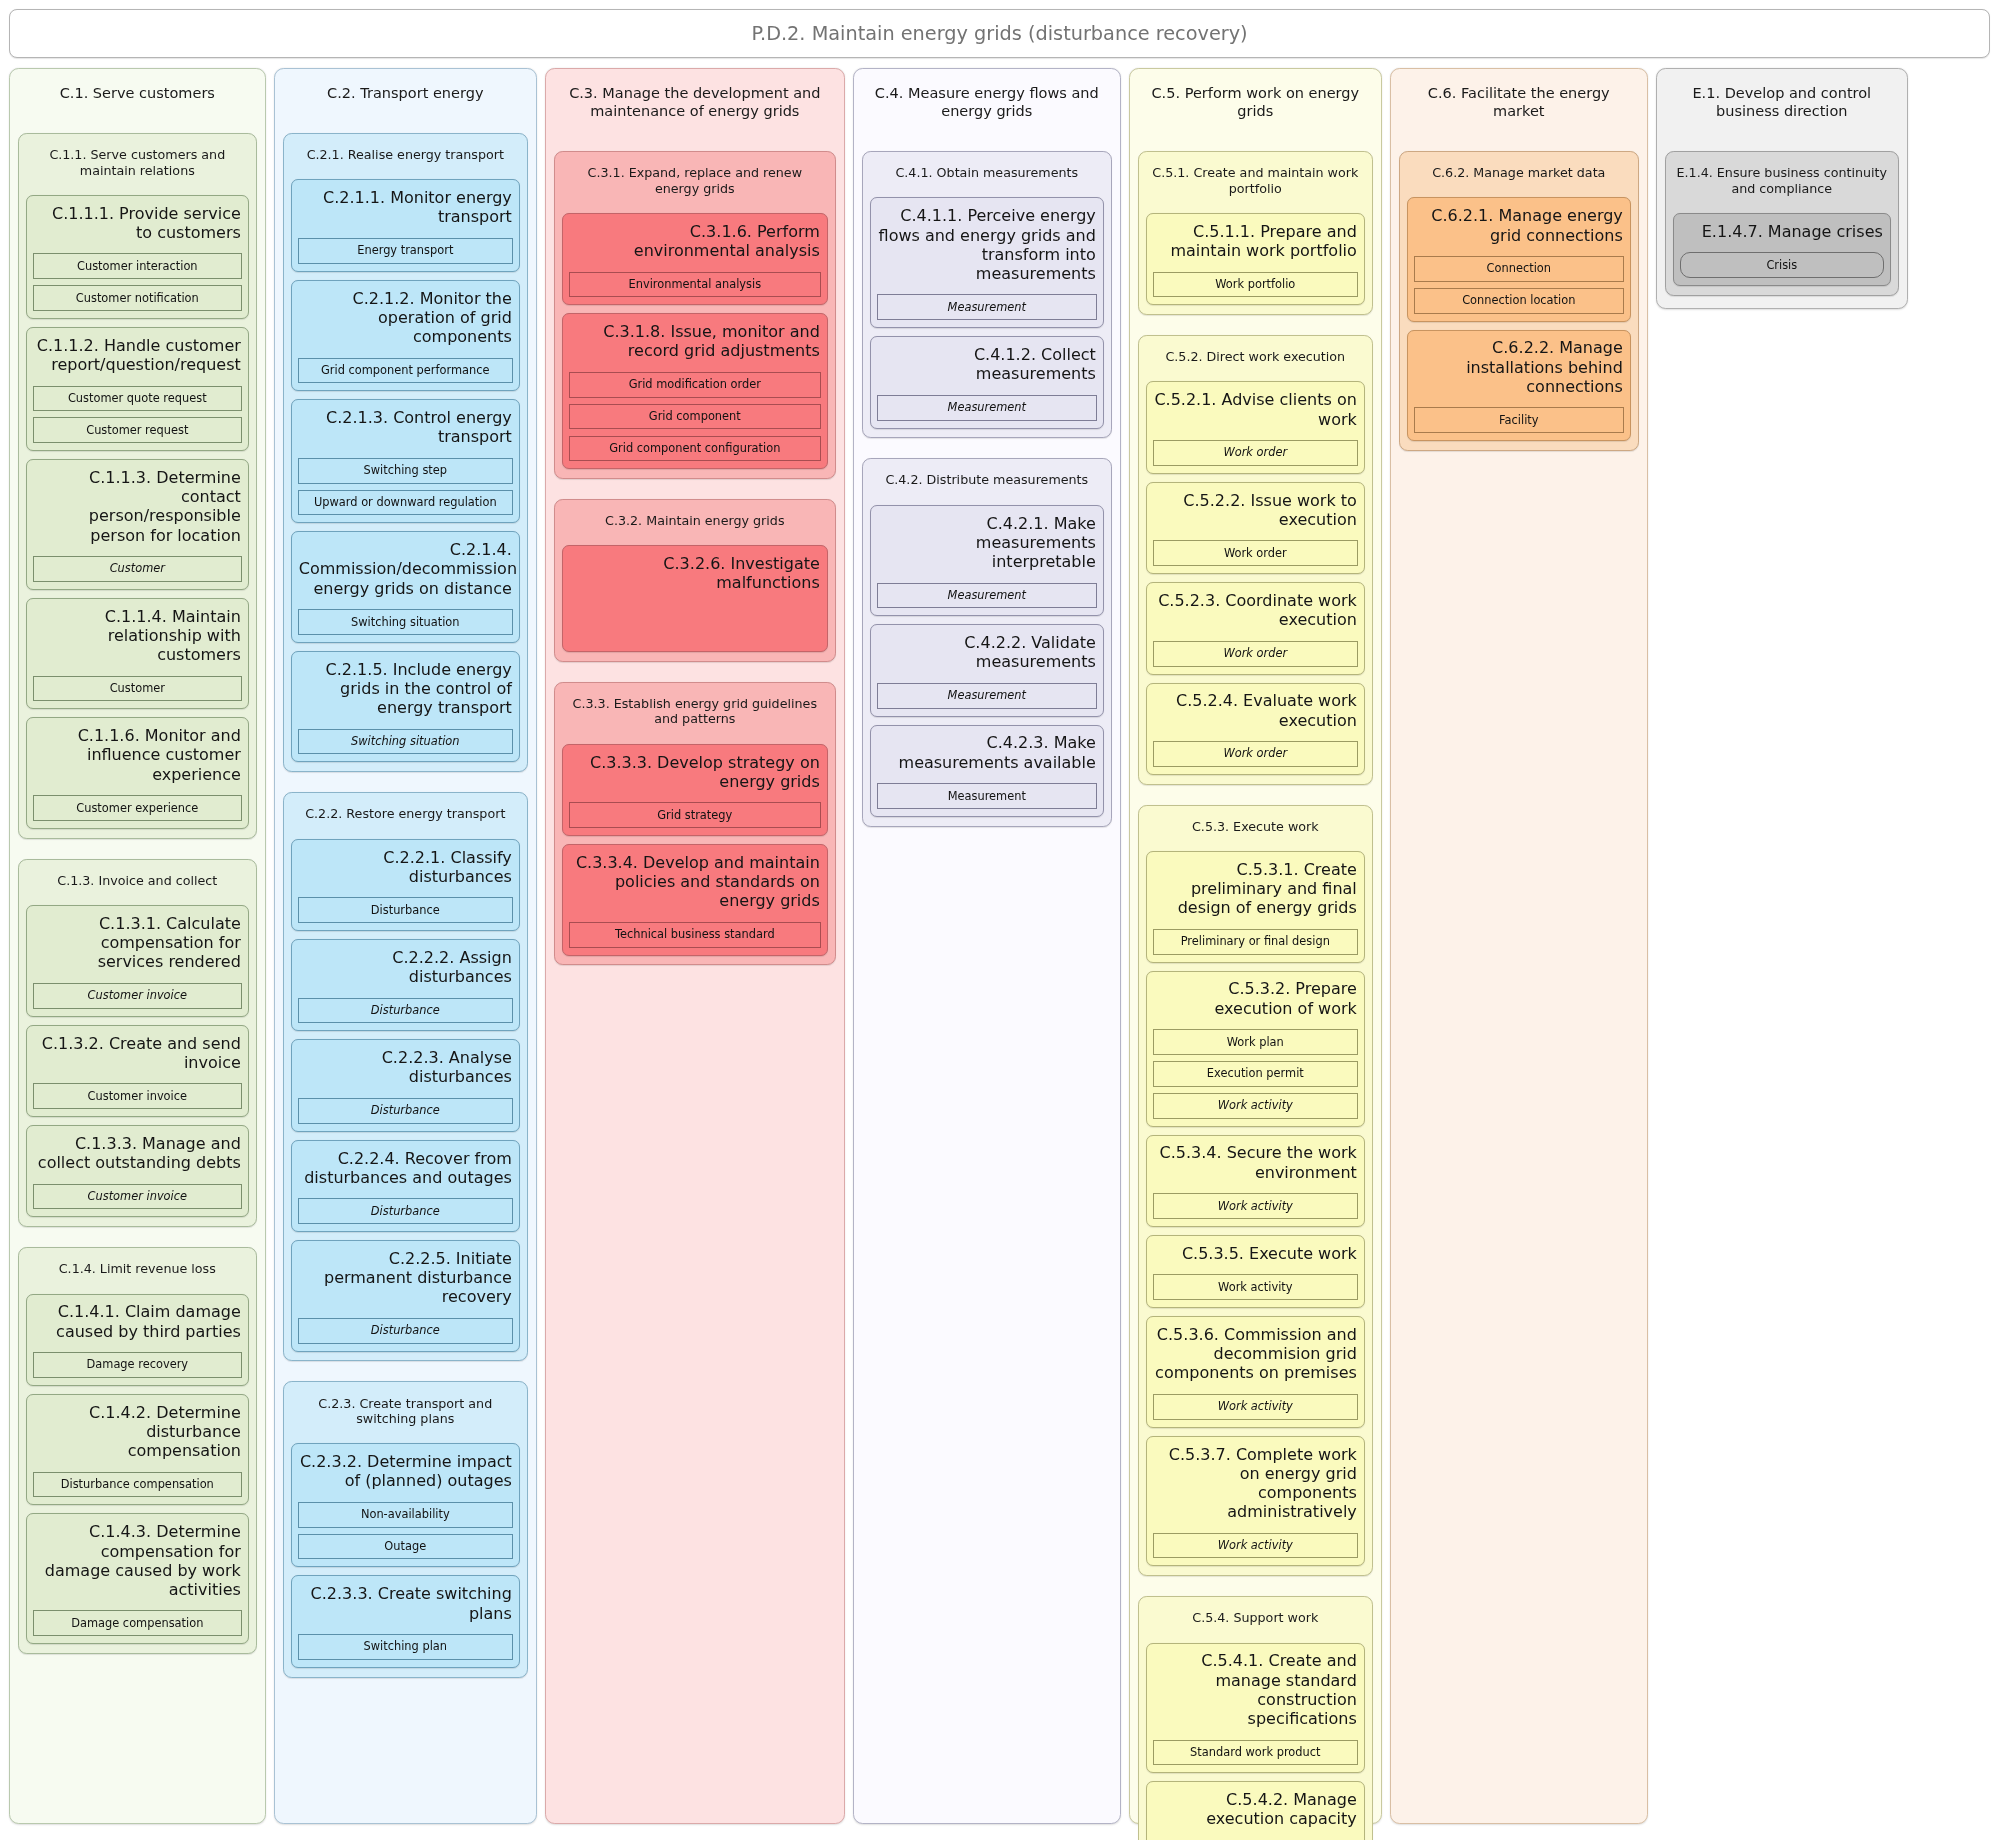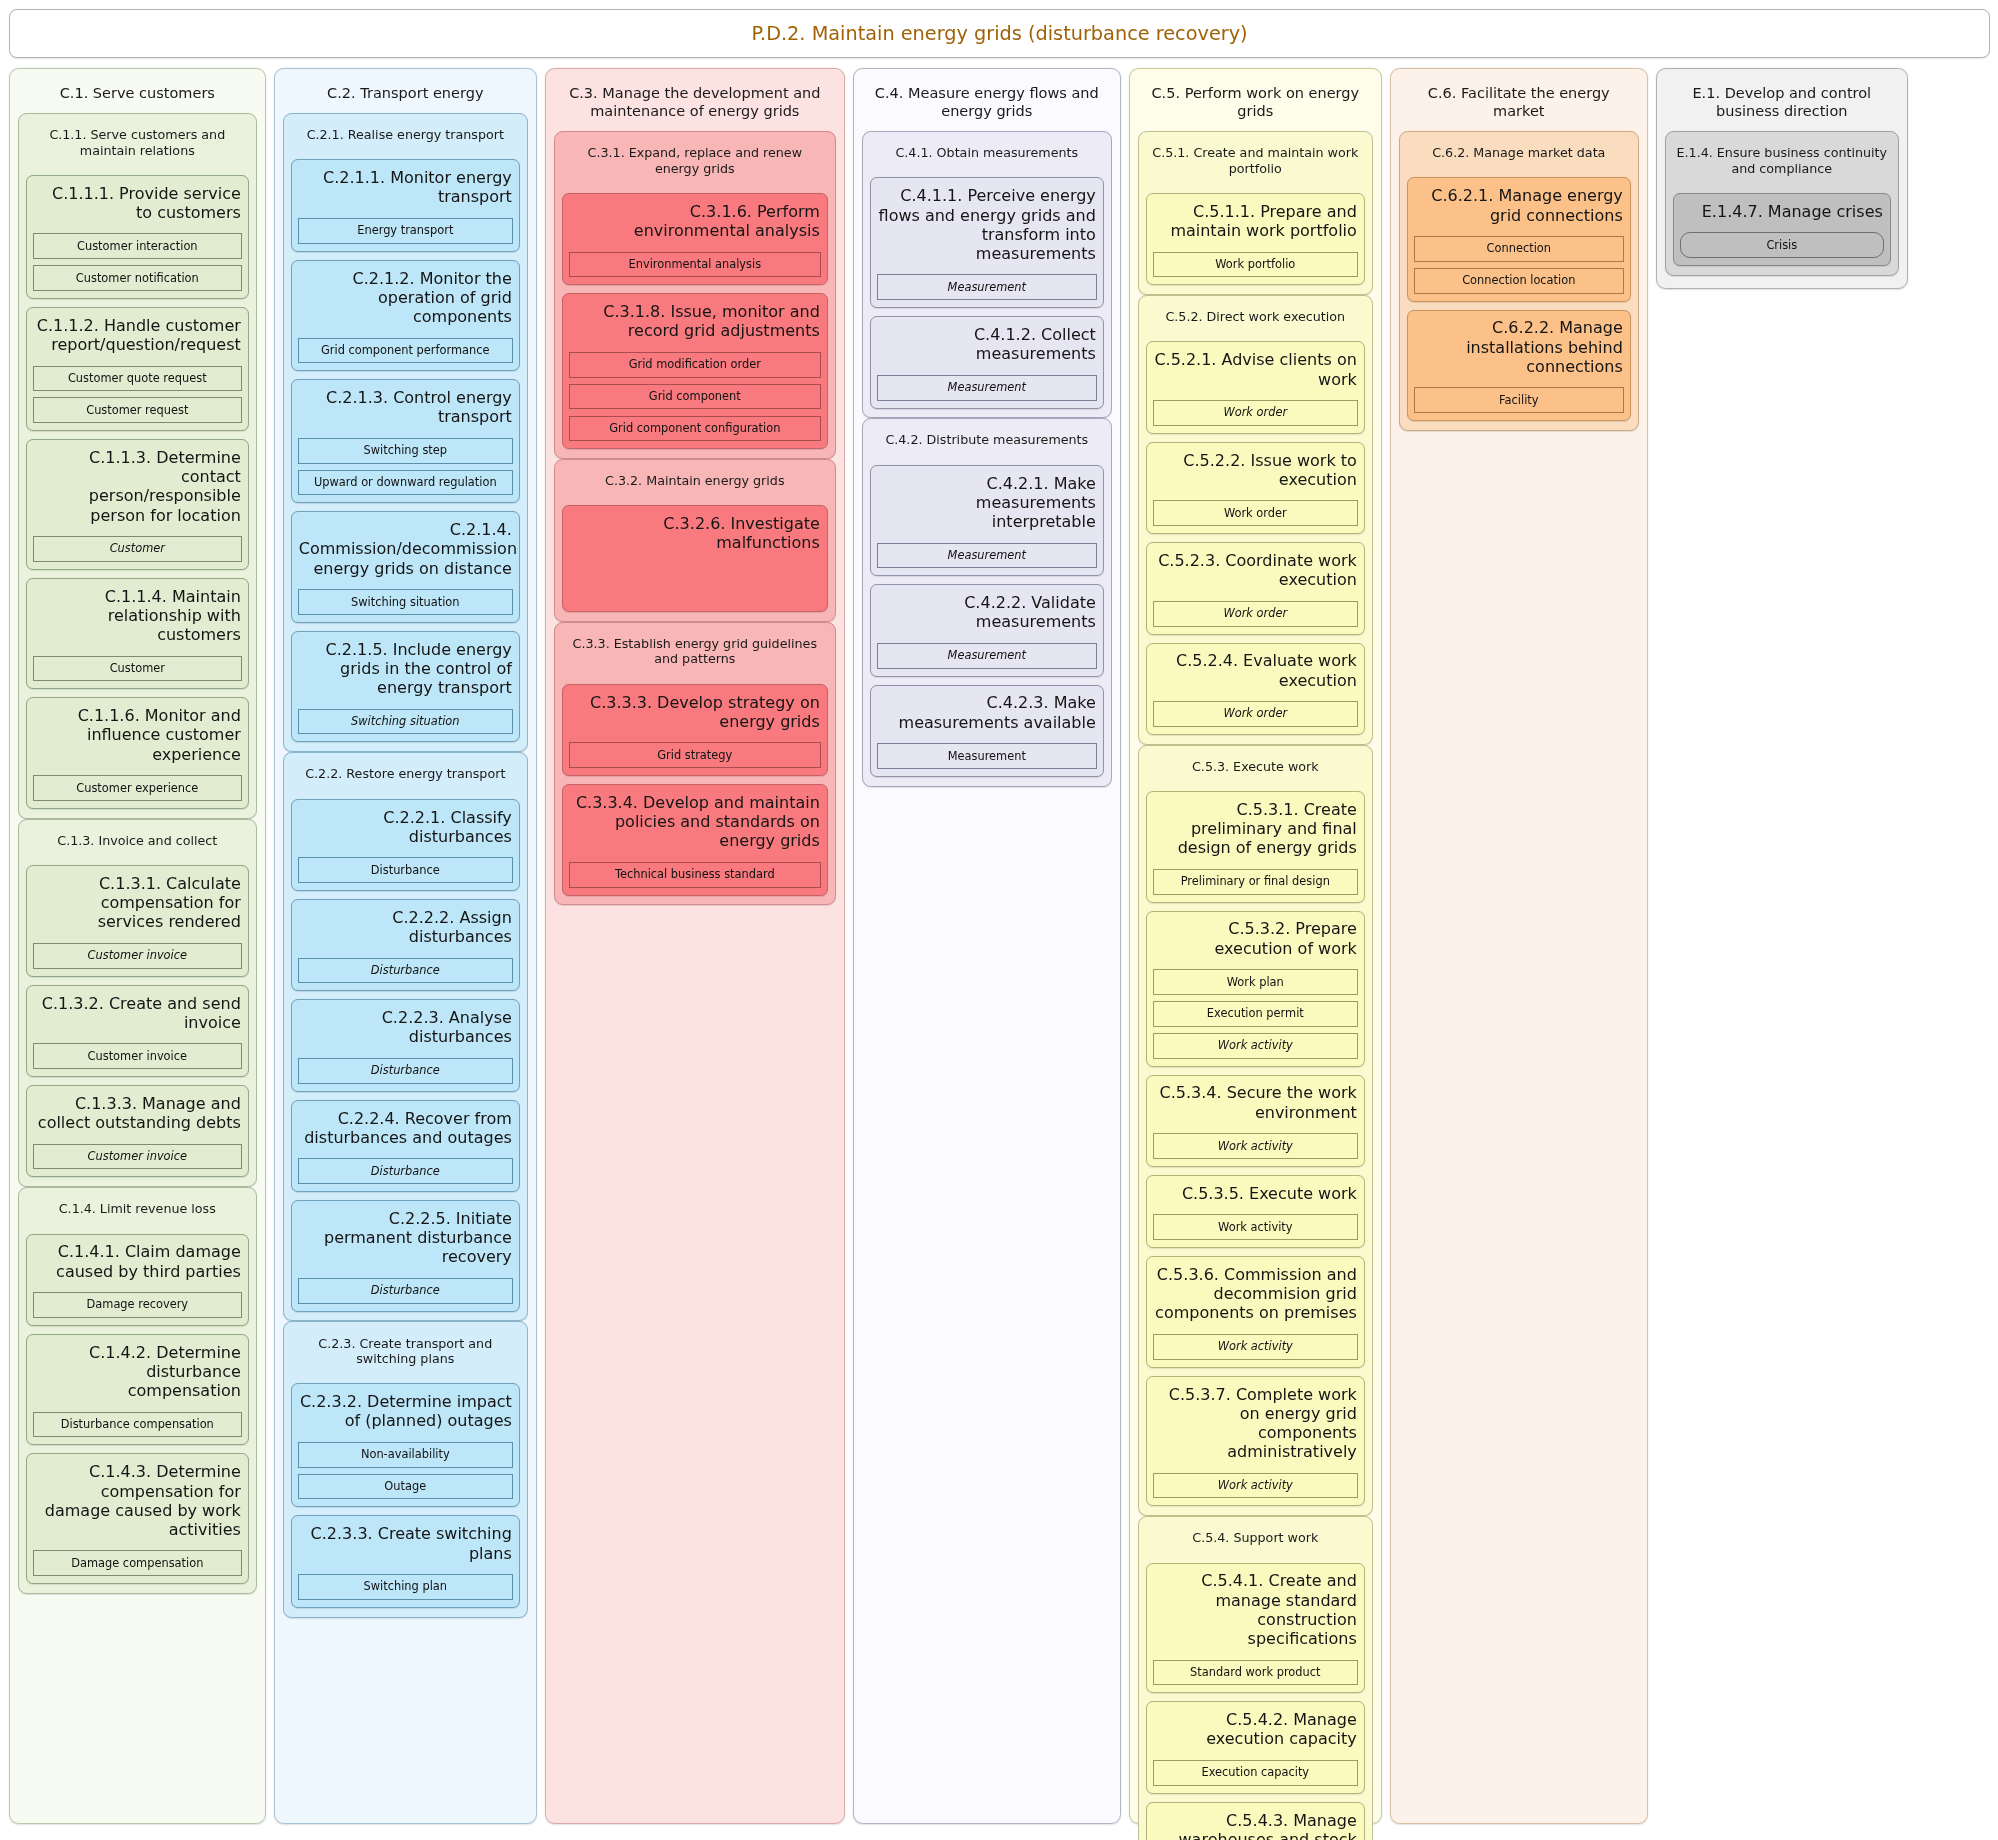--- a/index.html
+++ b/index.html
@@ -21,36 +21,36 @@
     border-radius: 8px;
     background: #ffffff;
     display: flex;
     align-items: center;
     justify-content: center;
     box-shadow: 0 0.9px 0.9px rgba(0,0,0,0.10);
     margin-bottom: 10.5px;
   }
   .title-bar .title-text {
     font-size: 19.3px;
-    color: #a16207;
+    color: #737373;
   }
   .columns {
     display: flex;
     gap: 8px;
     height: 1756px;
     align-items: flex-start;
   }
   .column {
     border: 0.9px solid #b9b9b9;
     border-radius: 9.7px;
     padding: 8px 8px 12.3px 8px;
     box-shadow: 0 0.9px 1.8px rgba(0,0,0,0.13);
     display: flex;
     flex-direction: column;
-    gap: 0;
+    gap: 20px;
     height: 1756px;
   }
   .column.short { height: auto; }
   .col-title {
     text-align: center;
     font-size: 14.5px;
     color: #1a1a1a;
     line-height: 1.25;
     padding: 7px 3.5px 10.5px 3.5px;
   }

